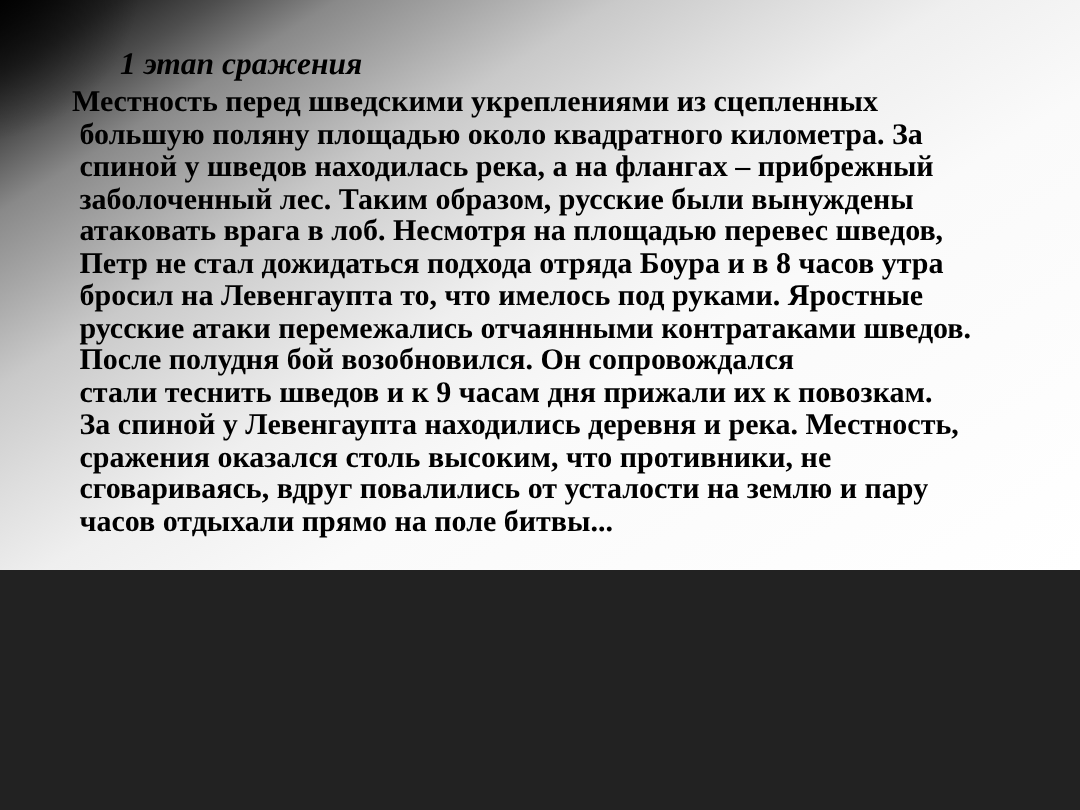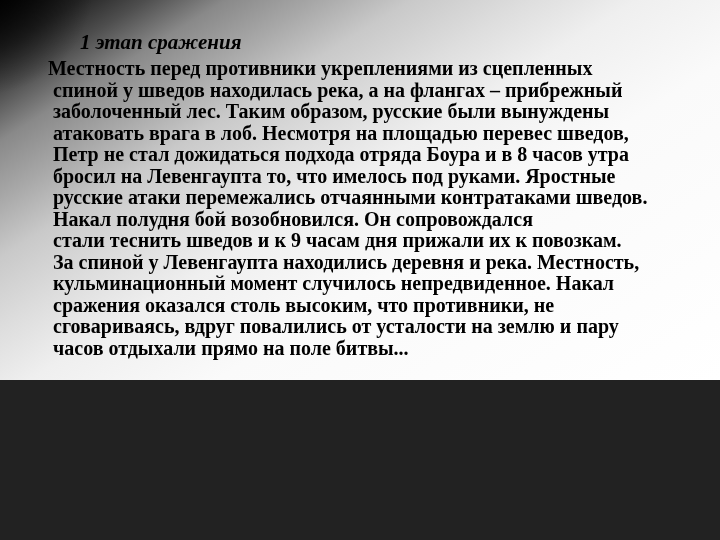--- a/index.html
+++ b/index.html
@@ -48,28 +48,28 @@
   .body-line.first {
     margin-left: -5px;
   }
 </style>
 </head>
 <body>
 
 <div class="slide">
   <div class="title">1 этап сражения</div>
   <div class="body-text">
-    <div class="body-line first">Местность перед противники укреплениями из сцепленных</div>
+    <div class="body-line first">Местность перед шведскими укреплениями из сцепленных</div>
+    <div class="body-line">большую поляну площадью около квадратного километра. За</div>
     <div class="body-line">спиной у шведов находилась река, а на флангах – прибрежный</div>
     <div class="body-line">заболоченный лес. Таким образом, русские были вынуждены</div>
     <div class="body-line">атаковать врага в лоб. Несмотря на площадью перевес шведов,</div>
     <div class="body-line">Петр не стал дожидаться подхода отряда Боура и в 8 часов утра</div>
     <div class="body-line">бросил на Левенгаупта то, что имелось под руками. Яростные</div>
     <div class="body-line">русские атаки перемежались отчаянными контратаками шведов.</div>
-    <div class="body-line">Накал полудня бой возобновился. Он сопровождался</div>
+    <div class="body-line">После полудня бой возобновился. Он сопровождался</div>
     <div class="body-line">стали теснить шведов и к 9 часам дня прижали их к повозкам.</div>
     <div class="body-line">За спиной у Левенгаупта находились деревня и река. Местность,</div>
-    <div class="body-line">кульминационный момент случилось непредвиденное. Накал</div>
     <div class="body-line">сражения оказался столь высоким, что противники, не</div>
     <div class="body-line">сговариваясь, вдруг повалились от усталости на землю и пару</div>
     <div class="body-line">часов отдыхали прямо на поле битвы...</div>
   </div>
 </div>
 
 </body></html>

